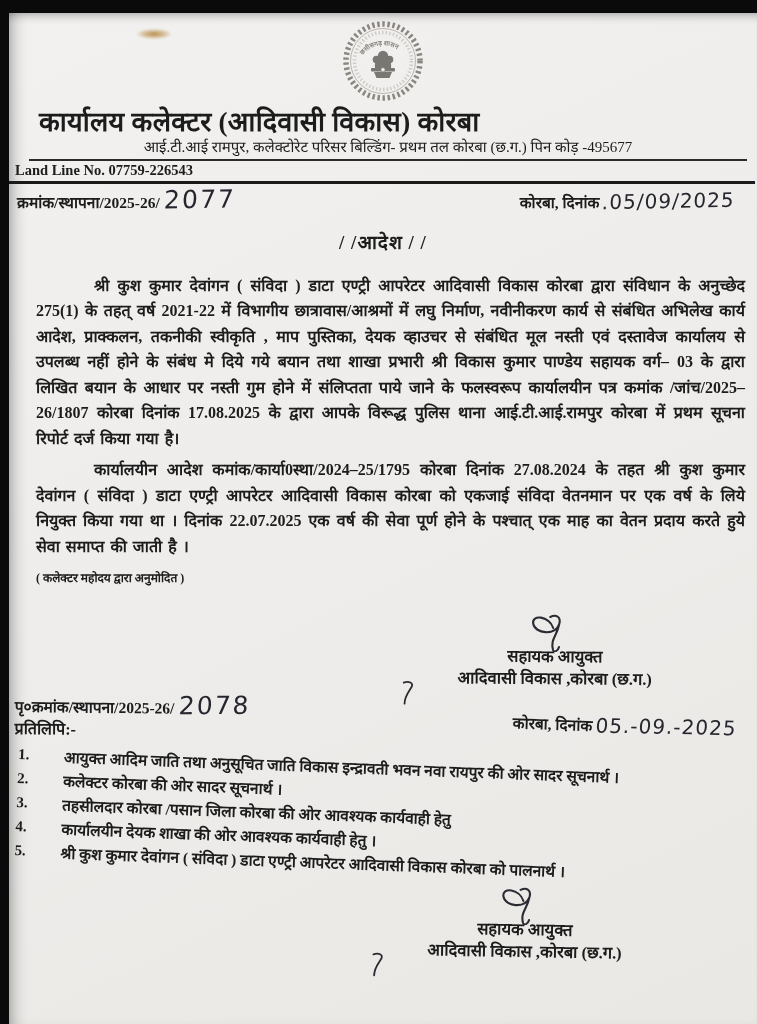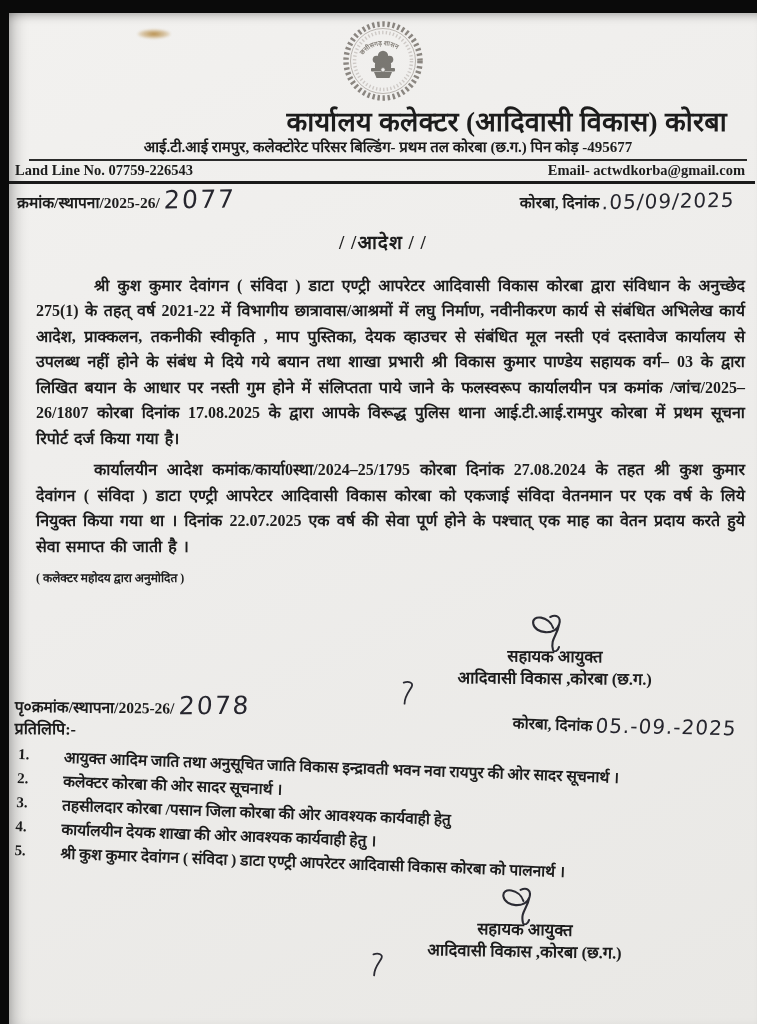--- a/index.html
+++ b/index.html
@@ -17,26 +17,26 @@
     box-shadow:inset 14px 0 18px -14px rgba(0,0,0,.45), inset 0 10px 12px -10px rgba(0,0,0,.4);
   }
   .stain{
     position:absolute;top:16px;left:128px;width:34px;height:10px;border-radius:50%;
     background:radial-gradient(ellipse at center,#a8741f 0%,rgba(168,116,31,.35) 55%,transparent 75%);
     filter:blur(1px);opacity:.8;
   }
   
   .emblem-wrap{width:86px;height:86px;margin:5px auto 0;opacity:.85;}
   .title1{
-    text-align:right;font-weight:bold;font-size:27px;line-height:1.15;
+    text-align:left;font-weight:bold;font-size:27px;line-height:1.15;
     margin:3px 30px 0;letter-spacing:.3px;
   }
   .title2{text-align:center;font-weight:bold;font-size:25px;line-height:1.2;margin:3px 0 4px;}
   .address{
-    text-align:center;font-weight:bold;font-size:15px;line-height:1.25;
+    text-align:center;font-weight:normal;font-size:15px;line-height:1.25;
     margin:0 10px 0 20px;padding-bottom:2px;border-bottom:2px solid #2b2b2b;
   }
   .contact-row{
     display:flex;justify-content:space-between;align-items:flex-start;
     font-weight:bold;font-size:14.5px;
     padding:1px 10px 2px 6px;border-bottom:3px solid #1a1a1a;margin-right:2px;
   }
   .ref-row{
     display:flex;justify-content:space-between;align-items:baseline;
     padding:5px 22px 0 8px;font-weight:bold;font-size:15.5px;
@@ -99,21 +99,20 @@
           <circle cx="43" cy="51.8" r="2.2" fill="#eeedeb"></circle>
           <circle cx="43" cy="51.8" r="2.2" fill="none" stroke="#4d4a44" stroke-width="0.8"></circle>
           <path d="M34 54 L52 54 L49.5 60 L36.5 60 Z"></path>
         </g>
       </svg>
     </div>
     <div class="title1">कार्यालय कलेक्टर (आदिवासी विकास) कोरबा</div>
     <div class="address">आई.टी.आई रामपुर, कलेक्टोरेट परिसर बिल्डिंग- प्रथम तल कोरबा (छ.ग.) पिन कोड़ -495677</div>
     <div class="contact-row">
       <span>Land Line No. 07759-226543</span>
-      <span>Email- actwdkorba@gmail.com</span>
     </div>
 
     <div class="ref-row">
       <span>
         <span>क्रमांक/स्थापना/2025-26/</span><span class="hand num">2077</span>
       </span>
       <span>
         <span>कोरबा, दिनांक</span><span class="hand date">.05/09/2025</span>
       </span>
     </div>

